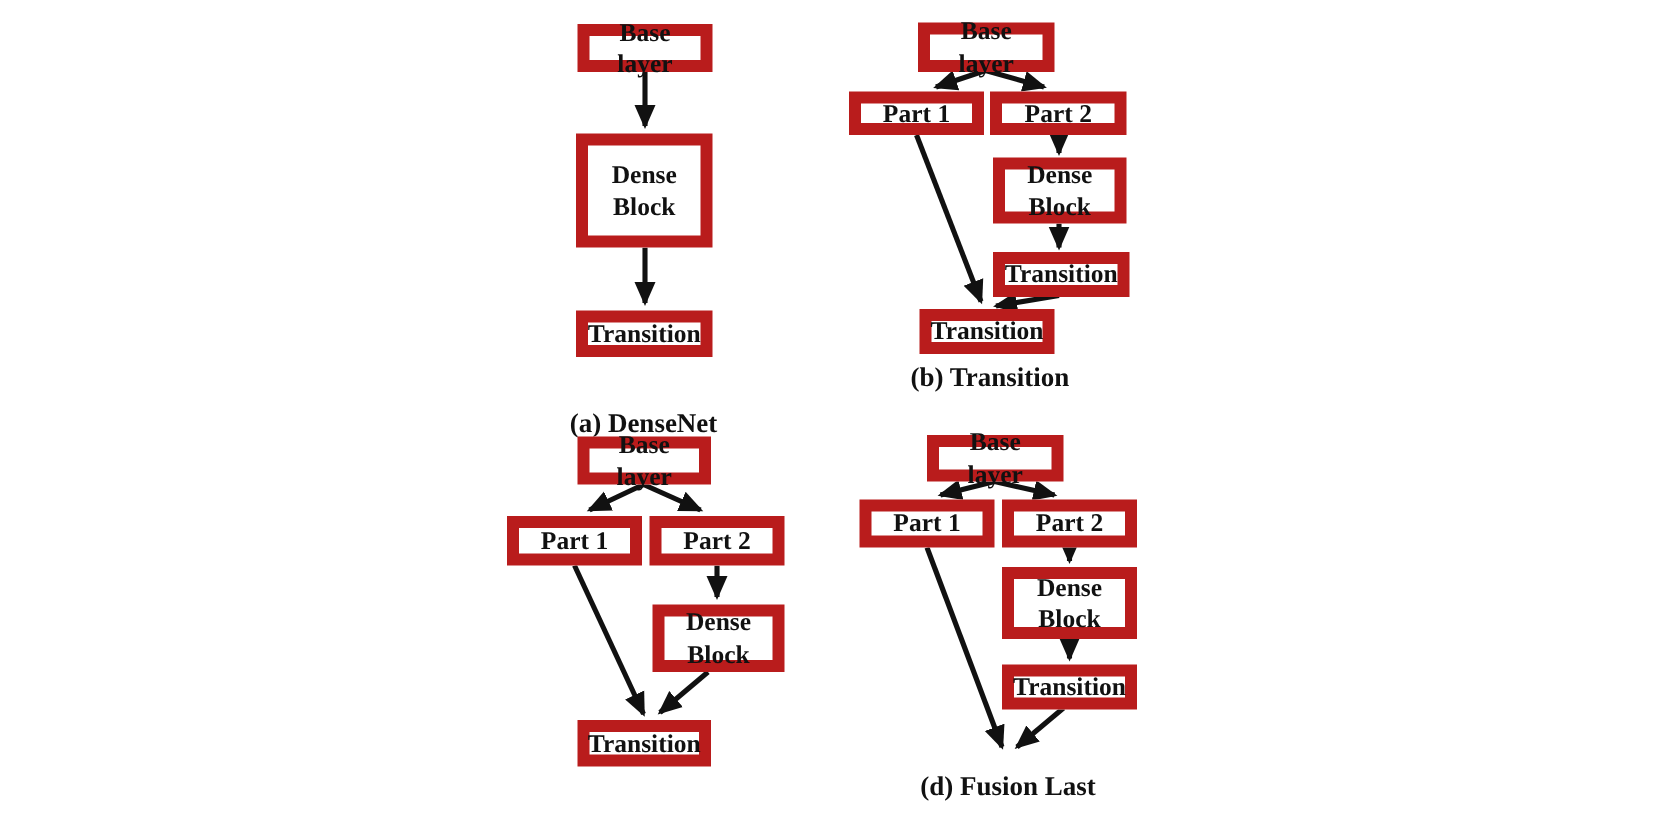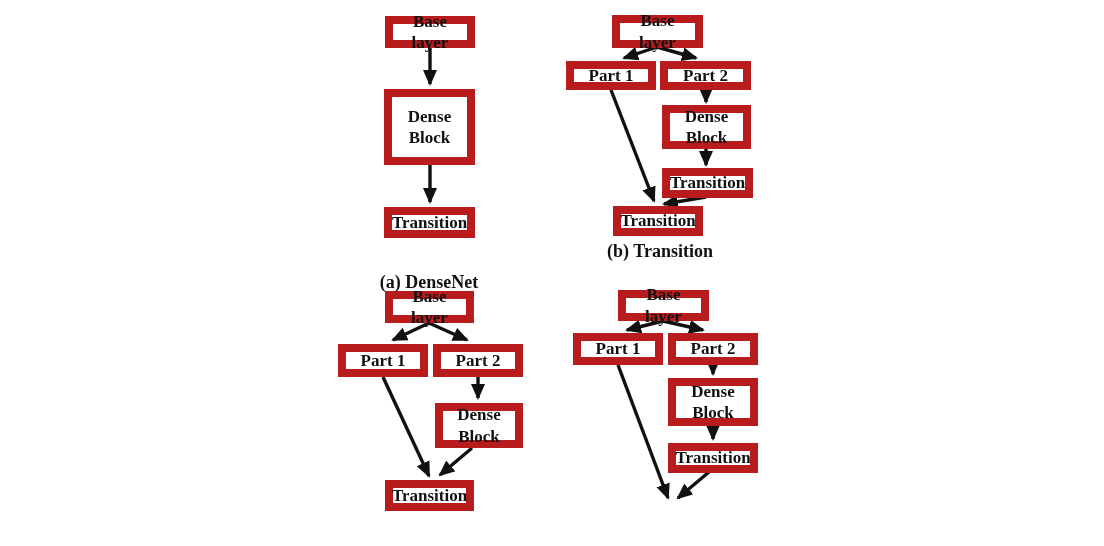--- a/index.html
+++ b/index.html
@@ -105,14 +105,15 @@
   <div class="node" style="left:338px; top:344px; width:90px; height:33px;">Part 1</div>
   <div class="node" style="left:433px; top:344px; width:90px; height:33px;">Part 2</div>
   <div class="node" style="left:435px; top:403px; width:88px; height:45px;">Dense Block</div>
   <div class="node" style="left:385px; top:480px; width:89px; height:31px;">Transition</div>
 
   <div class="node" style="left:618px; top:290px; width:91px; height:31px;">Base layer</div>
   <div class="node" style="left:573px; top:333px; width:90px; height:32px;">Part 1</div>
   <div class="node" style="left:668px; top:333px; width:90px; height:32px;">Part 2</div>
   <div class="node" style="left:668px; top:378px; width:90px; height:48px;">Dense Block</div>
   <div class="node" style="left:668px; top:443px; width:90px; height:30px;">Transition</div>
+  <div class="caption" style="left:590px; top:514px;">(d) Fusion Last</div>
 
 </div>
 
 </body></html>

